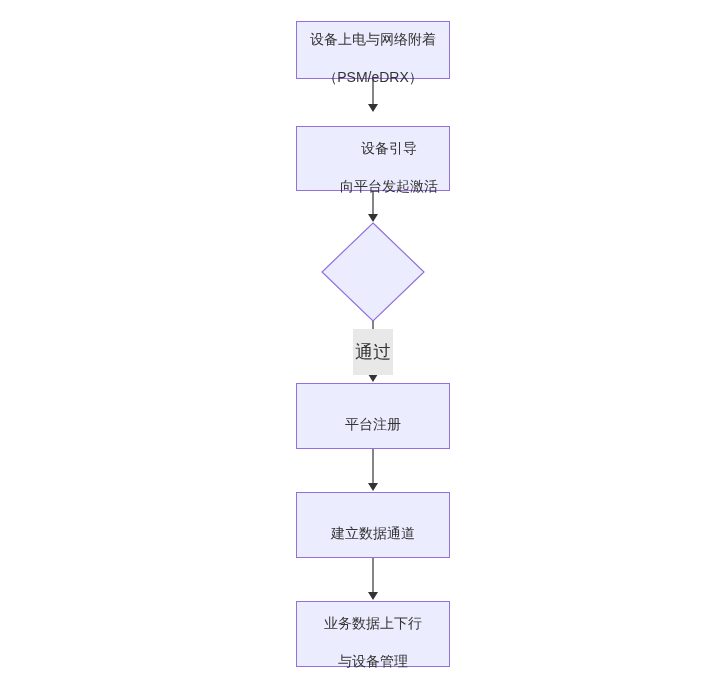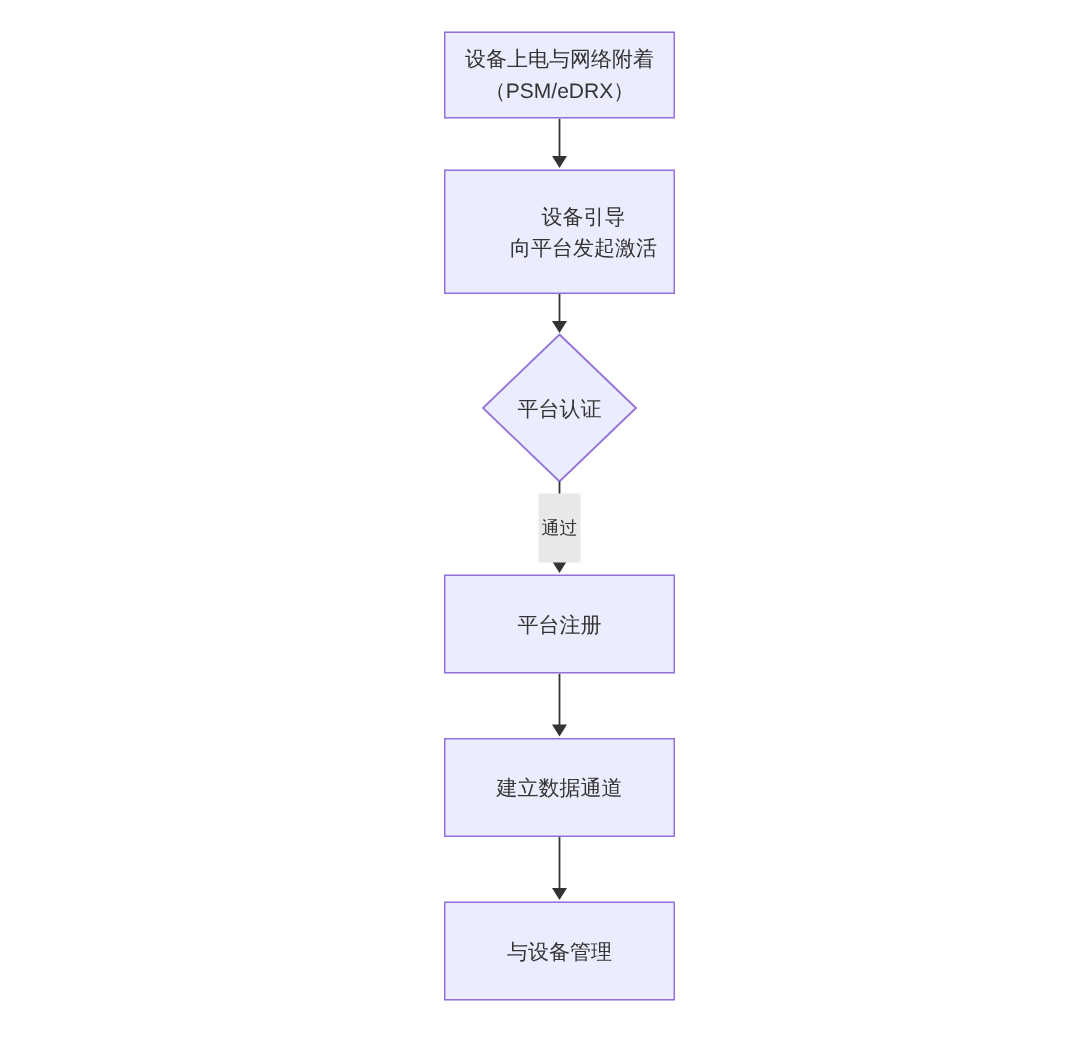--- a/index.html
+++ b/index.html
@@ -33,44 +33,44 @@
     border: 1px solid #9370DB;
     display: flex;
     flex-direction: column;
     align-items: center;
     justify-content: center;
     text-align: center;
     color: #333333;
     font-size: 14px;
     line-height: 21px;
   }
-  .node span { display: block; white-space: nowrap; }
+  .node span { display: block; white-space: nowrap; margin-top: 17px; }
   #node-power-attach   { top: 21px;  height: 58px; }
-  #node-bootstrap      { top: 113px; height: 83px; padding-left: 32px; }
+  #node-bootstrap      { top: 126px; height: 65px; padding-left: 32px; }
   #node-register       { top: 383px; height: 66px; }
   #node-data-channel   { top: 492px; height: 66px; align-items: center; }
   #node-business       { top: 601px; height: 66px; }
   .diamond-label {
     position: absolute;
     left: 322px;
     top: 262px;
     width: 102px;
     text-align: center;
     color: #333333;
     font-size: 14px;
     line-height: 20px;
   }
   .edge-label {
     position: absolute;
     left: 373px;
     top: 352px;
     transform: translate(-50%, -50%);
     background: #e8e8e8;
     color: #333333;
-    font-size: 12px;
+    font-size: 18px;
     line-height: 18px;
     padding: 14px 2px;
     white-space: nowrap;
   }
 </style>
 </head>
 <body>
 
 <div class="canvas">
 
@@ -97,29 +97,29 @@
   <div class="node" id="node-power-attach">
     <span>设备上电与网络附着</span>
     <span>（PSM/eDRX）</span>
   </div>
 
   <div class="node" id="node-bootstrap">
     <span>设备引导</span>
     <span>向平台发起激活</span>
   </div>
 
-  <div class="diamond-label">平台认证</div>
 
   <div class="edge-label">通过</div>
 
   <div class="node" id="node-register">
     <span>平台注册</span>
   </div>
 
   <div class="node" id="node-data-channel">
     <span>建立数据通道</span>
   </div>
 
   <div class="node" id="node-business">
+    <span>业务数据上下行</span>
     <span>与设备管理</span>
   </div>
 
 </div>
 
 </body></html>

